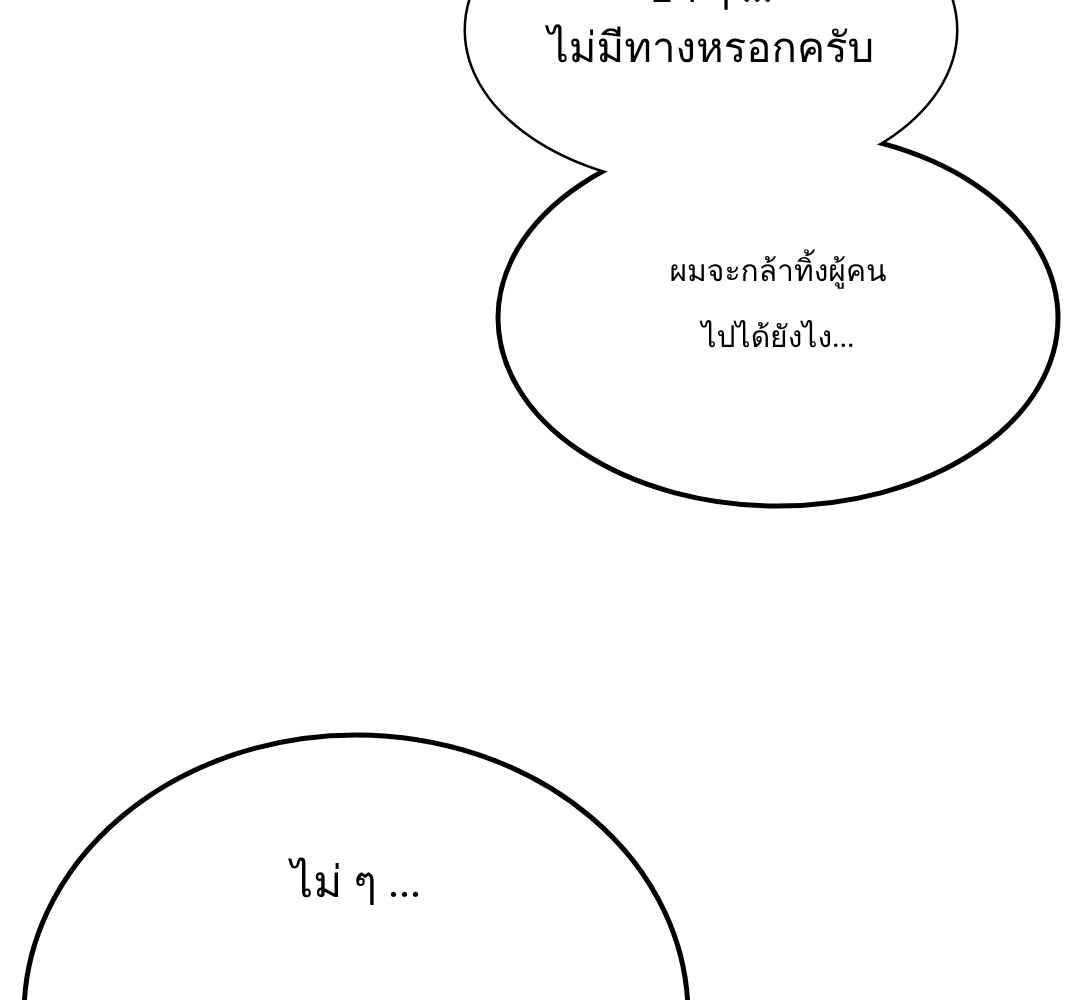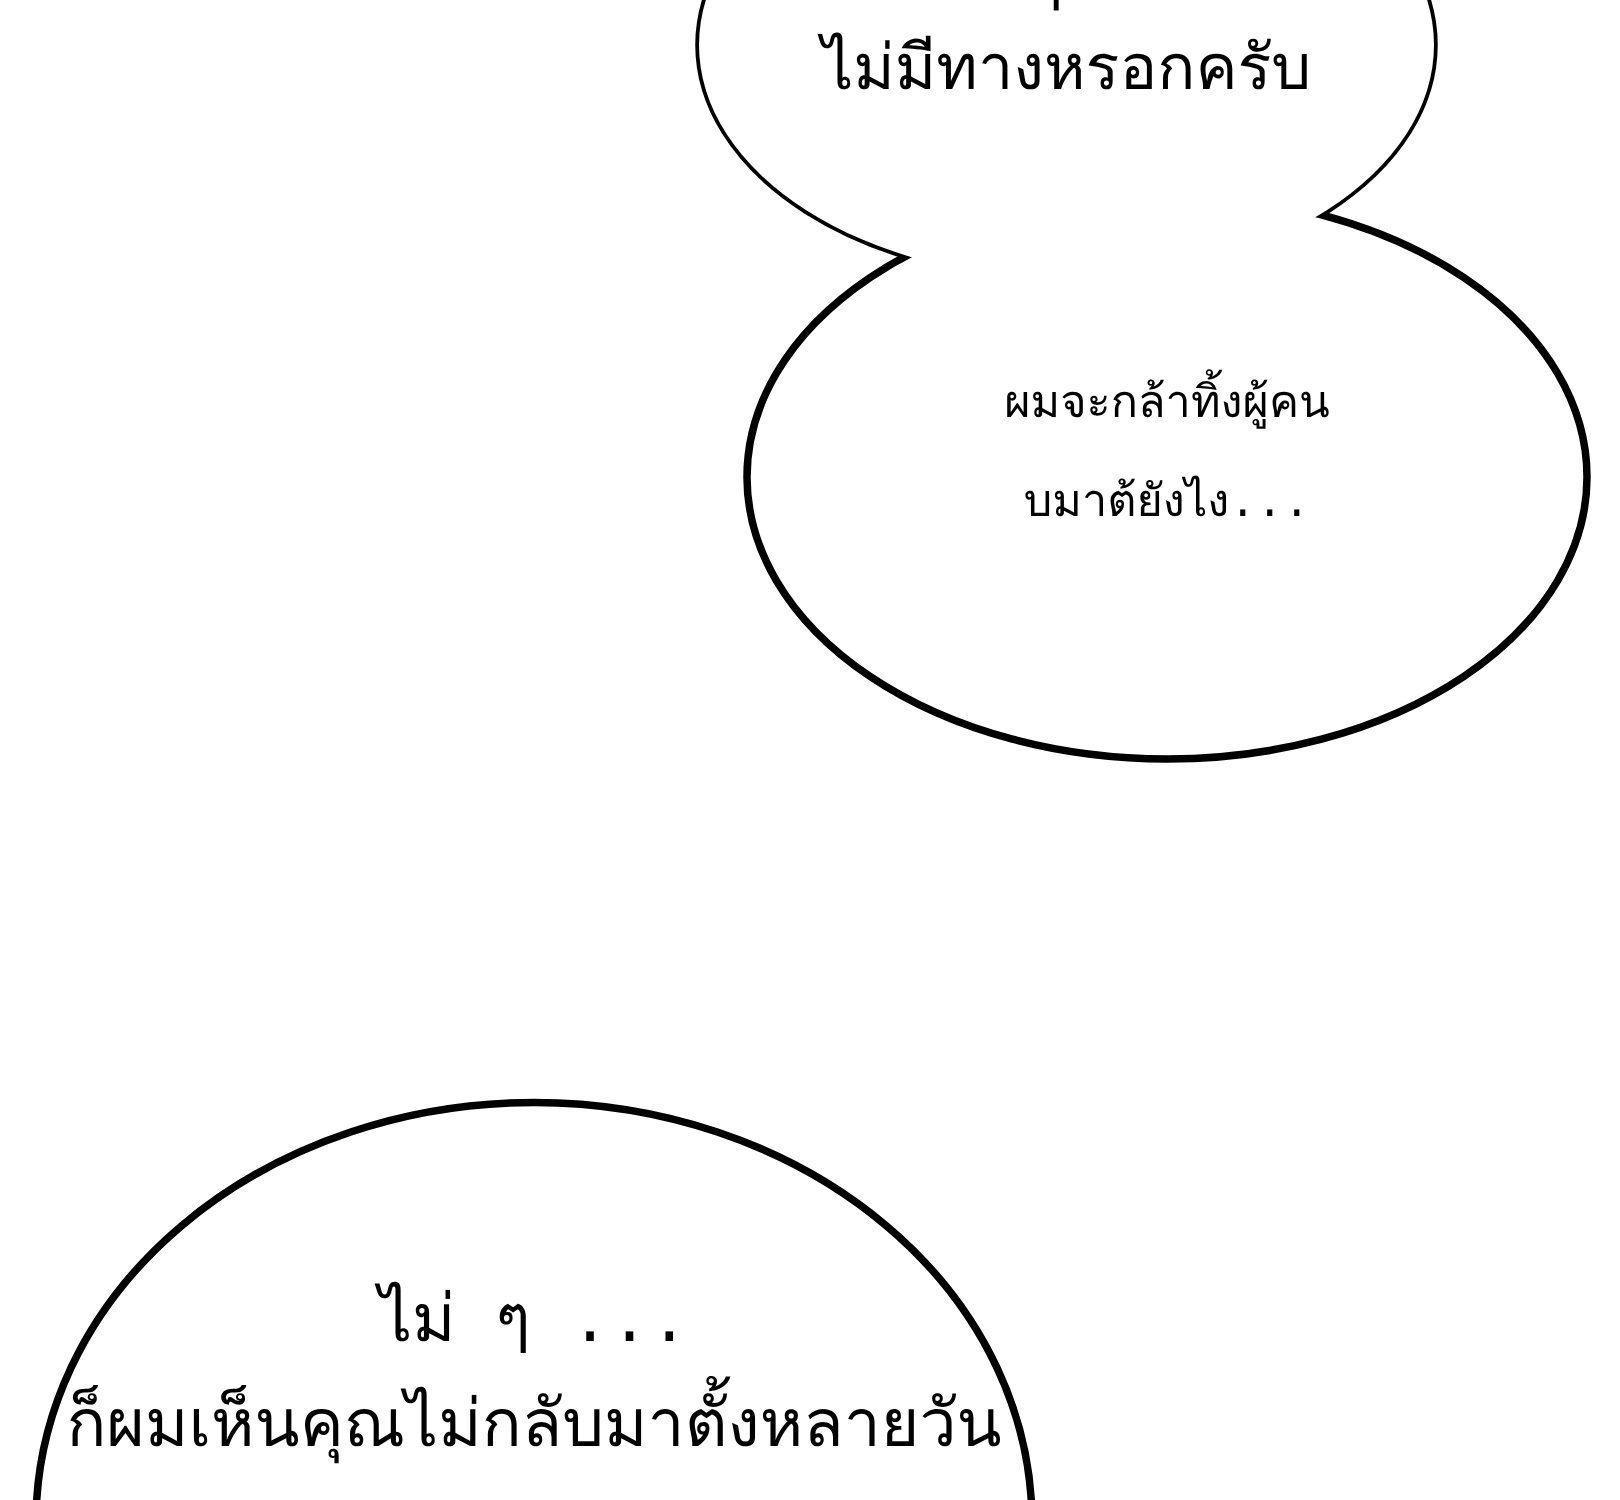--- a/index.html
+++ b/index.html
@@ -8,21 +8,21 @@
     width: 1080px;
     height: 1000px;
     background: #ffffff;
     overflow: hidden;
   }
   .panel {
     position: relative;
     width: 1080px;
     height: 1000px;
     background: #ffffff;
-    font-family: Liberation Mono, monospace;
+    font-family: Liberation Serif, serif;
     color: #000000;
   }
   .bubble-svg {
     position: absolute;
     left: 0;
     top: 0;
     width: 1080px;
     height: 1000px;
     display: block;
   }
@@ -71,21 +71,20 @@
     <ellipse cx="356" cy="1015" rx="332" ry="280" fill="#ffffff" stroke-width="5" stroke="#000000"></ellipse>
   </svg>
 
   <div class="speech-text text-top">
     <div class="line">อา ๆ ...</div>
     <div class="line">ไม่มีทางหรอกครับ</div>
   </div>
 
   <div class="speech-text text-middle">
     <div class="line">ผมจะกล้าทิ้งผู้คน</div>
-    <div class="line">บมาต้ยังไง...</div>
+    <div class="line">ไปได้ยังไง...</div>
   </div>
 
   <div class="speech-text text-bottom">
     <div class="line">ไม่ ๆ ...</div>
-    <div class="line">ก็ผมเห็นคุณไม่กลับมาตั้งหลายวัน</div>
   </div>
 
 </div>
 
 </body></html>

